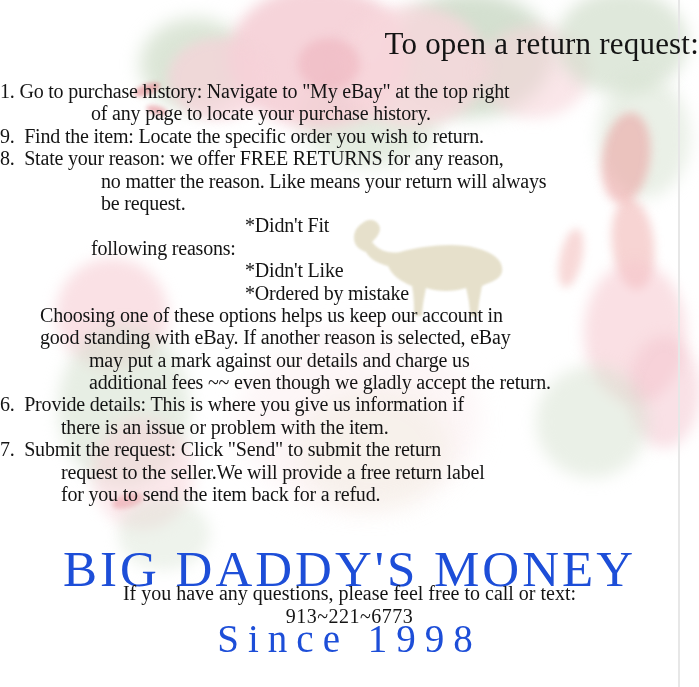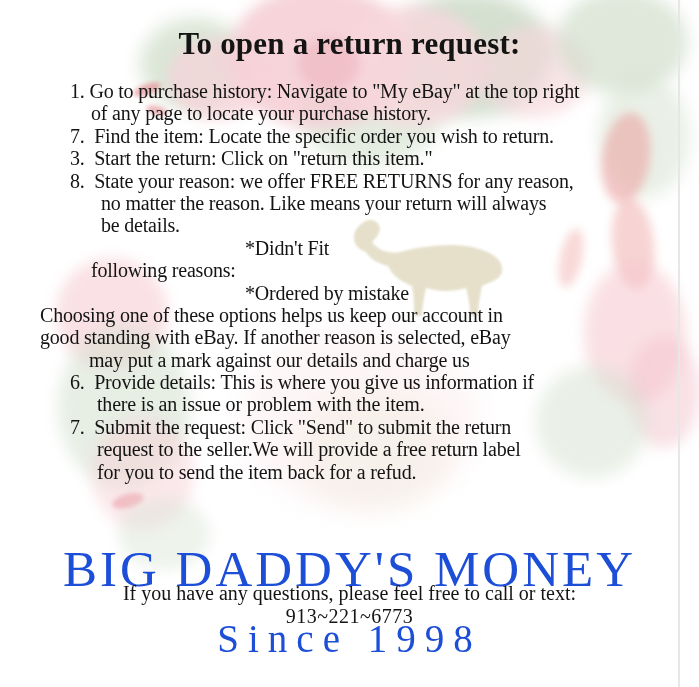--- a/index.html
+++ b/index.html
@@ -11,29 +11,29 @@
   .bg{position:absolute;inset:0;z-index:0;}
   .blob{position:absolute;border-radius:50%;}
   .edge-line{position:absolute;left:678px;top:0;width:2px;height:687px;background:#e7e7e7;z-index:1;}
   .deer{position:absolute;left:336px;top:216px;z-index:0;opacity:.55;filter:blur(1px);}
   
   .wm{position:absolute;left:0;width:100%;text-align:center;color:#1d4ed8;z-index:1;white-space:nowrap;}
   .wm-brand{top:541px;font-size:51px;letter-spacing:3px;line-height:1.1;}
   .wm-since{top:618px;font-size:39px;letter-spacing:9px;line-height:1.1;}
   
   .title{
-    position:absolute;top:26px;left:0;width:100%;text-align:center;z-index:2;
-    font-size:31px;font-weight:bold;letter-spacing:.2px;
+    position:absolute;top:26px;left:0;width:100%;text-align:right;z-index:2;
+    font-size:31px;font-weight:normal;letter-spacing:.2px;
   }
   .lines{position:absolute;top:80px;left:0;width:100%;z-index:2;}
   .ln{height:22.4px;line-height:22.4px;font-size:20px;white-space:pre;letter-spacing:-0.2px;}
-  .ia{padding-left:70px;}   
+  .ia{}   
   .ib{padding-left:91px;}   
   .ic{padding-left:101px;}  
-  .id{padding-left:97px;}  
+  .id{padding-left:61px;}  
   .ie{padding-left:40px;}   
   .if{padding-left:89px;}
   .ig{padding-left:245px;}  
   .contact{position:absolute;top:582px;left:0;width:100%;text-align:center;font-size:20px;z-index:2;white-space:pre;}
   .phone{position:absolute;top:605px;left:0;width:100%;text-align:center;font-size:20px;z-index:2;letter-spacing:.5px;}
 </style>
 </head>
 <body>
 
 <div class="card">
@@ -78,31 +78,32 @@
   <div class="edge-line"></div>
 
   <div class="wm wm-brand">BIG DADDY'S MONEY</div>
   <div class="wm wm-since">Since 1998</div>
 
   <div class="title">To open a return request:</div>
 
   <div class="lines">
     <div class="ln ia">1. Go to purchase history: Navigate to "My eBay" at the top right</div>
     <div class="ln ib">of any page to locate your purchase history.</div>
-    <div class="ln ia">7.  Find the item: Locate the specific order you wish to return.</div>
-    <div class="ln ia">3.  Start the return: Click on "return this item."</div>
+    <div class="ln ia">9.  Find the item: Locate the specific order you wish to return.</div>
     <div class="ln ia">8.  State your reason: we offer FREE RETURNS for any reason,</div>
     <div class="ln ic">no matter the reason. Like means your return will always</div>
-    <div class="ln ic">be details.</div>
+    <div class="ln ic">be request.</div>
     <div class="ln ig">*Didn't Fit</div>
     <div class="ln ib">following reasons:</div>
+    <div class="ln ig">*Didn't Like</div>
     <div class="ln ig">*Ordered by mistake</div>
     <div class="ln ie">Choosing one of these options helps us keep our account in</div>
     <div class="ln ie">good standing with eBay. If another reason is selected, eBay</div>
     <div class="ln if">may put a mark against our details and charge us</div>
+    <div class="ln if">additional fees ~~ even though we gladly accept the return.</div>
     <div class="ln ia">6.  Provide details: This is where you give us information if</div>
     <div class="ln id">there is an issue or problem with the item.</div>
     <div class="ln ia">7.  Submit the request: Click "Send" to submit the return</div>
     <div class="ln id">request to the seller.We will provide a free return label</div>
     <div class="ln id">for you to send the item back for a refud.</div>
   </div>
 
   <div class="contact">If you have any questions, please feel free to call or text:</div>
   <div class="phone">913~221~6773</div>
 

